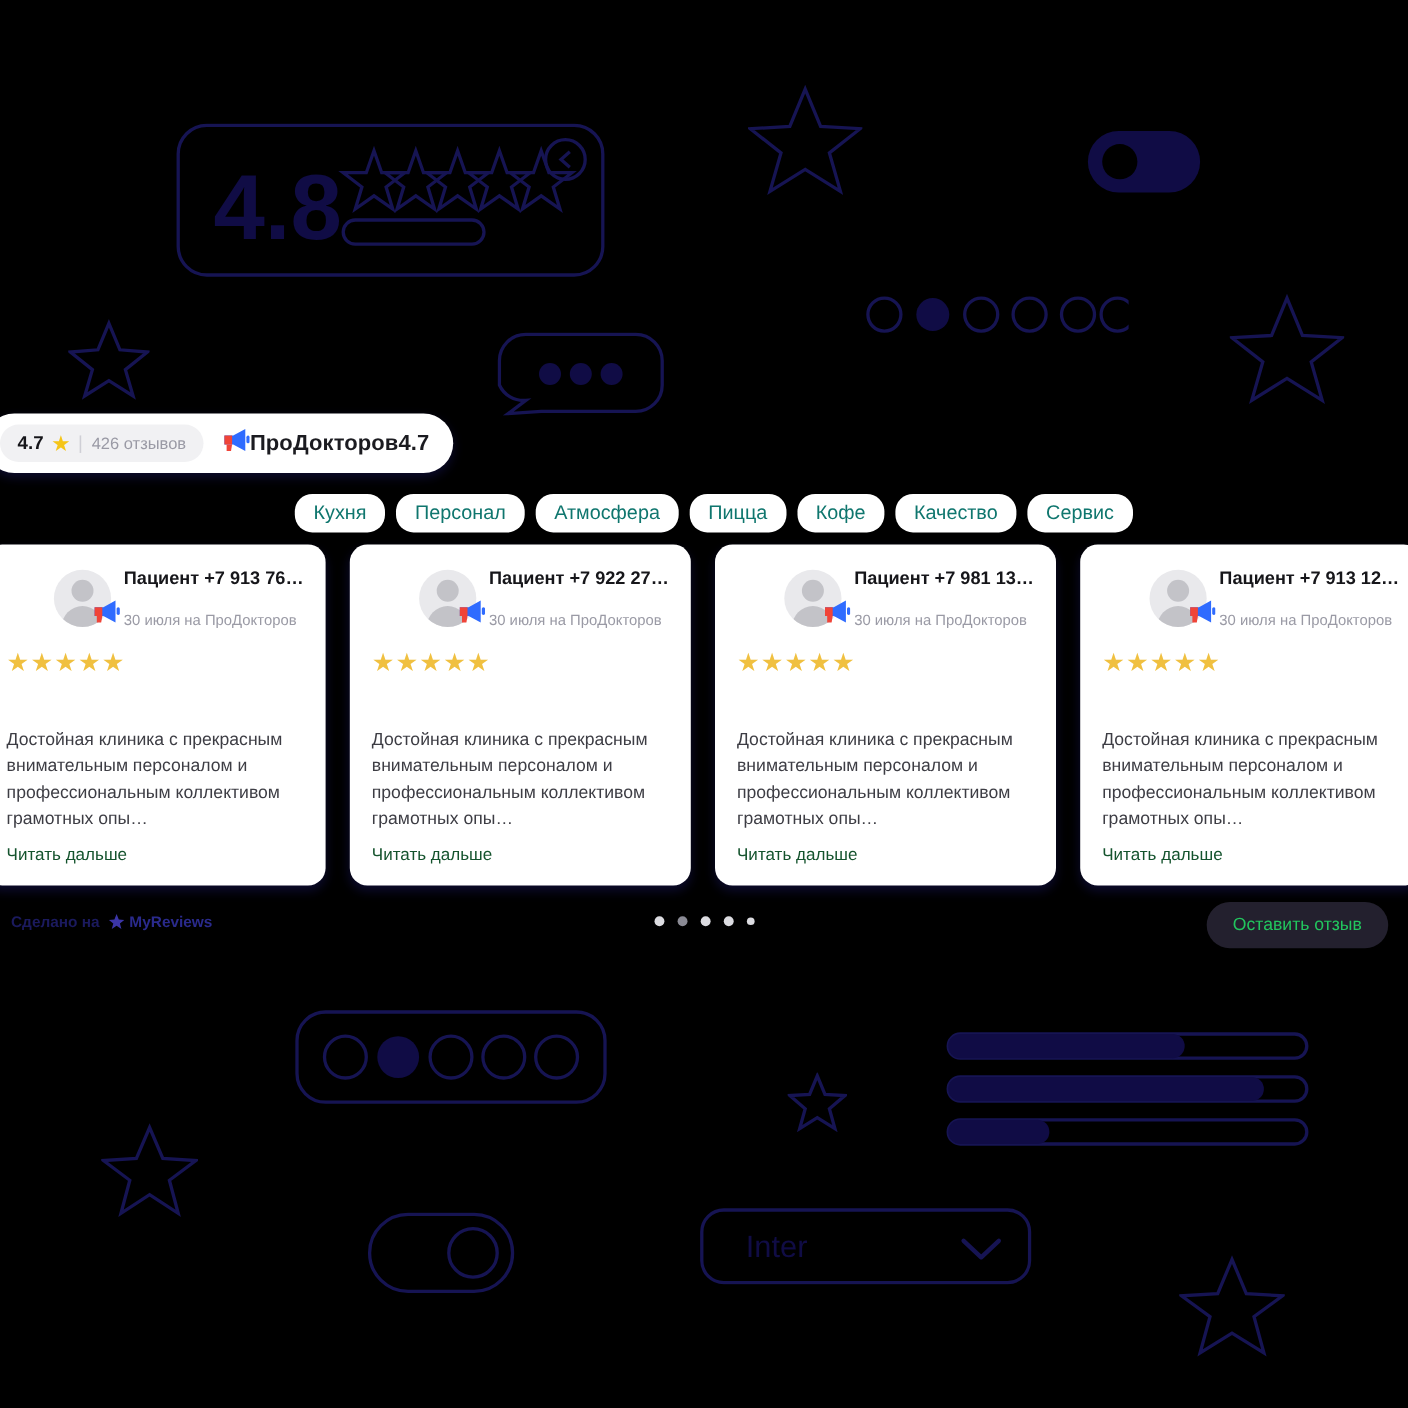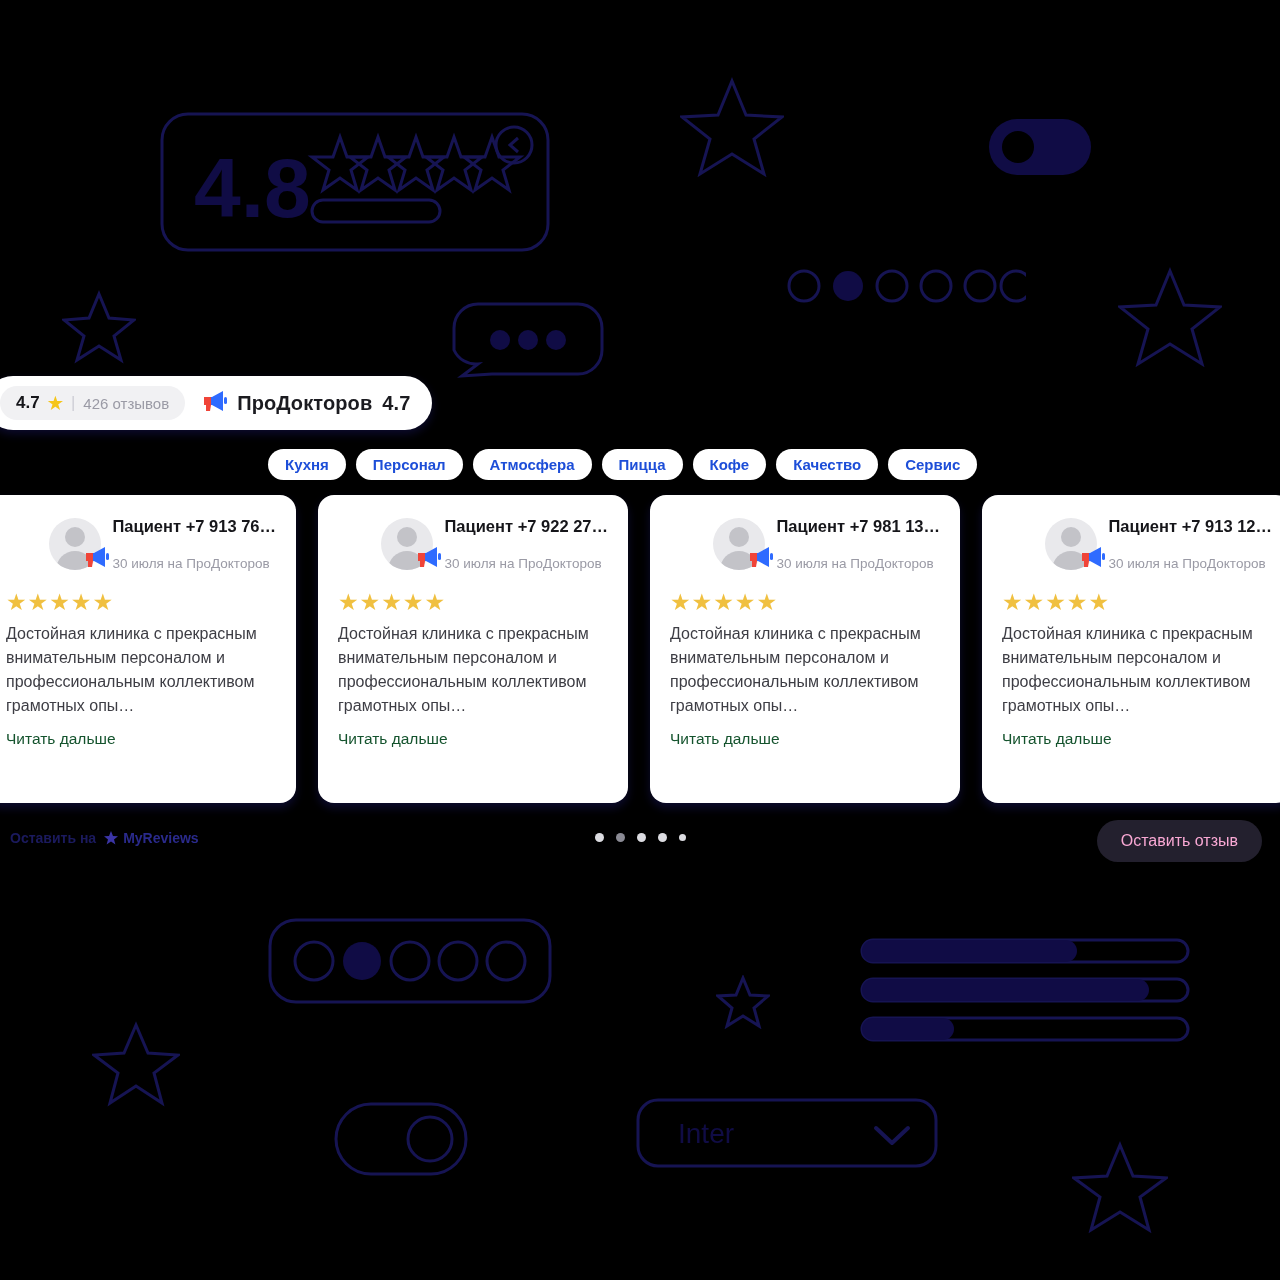--- a/index.html
+++ b/index.html
@@ -41,34 +41,34 @@
     box-shadow: 0 4px 10px rgba(22,20,83,.55);
   }
   .badge-score {
     background: #f1f1f3; border-radius: 22px;
     padding: 7px 16px; display: flex; align-items: center; gap: 8px;
     font-size: 17px; font-weight: 700; color: #16161a;
   }
   .badge-star { color: #f5c518; font-size: 17px; line-height: 1; }
   .badge-sep { color: #cfcfd6; font-weight: 400; }
   .badge-count { color: #9a9aa5; font-size: 15px; font-weight: 400; }
-  .badge-brand { display: flex; align-items: center; gap: 10px;
+  .badge-brand { display: flex; align-items: center; 
     font-size: 20px; font-weight: 600; color: #1b1b20; letter-spacing: .1px; }
 
   
   .mega { position: relative; display: inline-block; }
 
   .tags {
     position: absolute; left: 268px; top: 449px;
     display: flex; gap: 10px; align-items: center;
   }
   .tag {
-    background: #ffffff; color: #1d4ed8;
+    background: #ffffff; color: #0f766e;
     border-radius: 16px; padding: 7px 17px;
-    font-size: 15px; white-space: nowrap; font-weight: bold;
+    font-size: 18px; white-space: nowrap;
   }
 
   .cards {
     position: absolute; left: -14px; top: 495px;
     display: flex; gap: 22px;
   }
   .card {
     width: 310px; min-height: 308px;
     background: #ffffff; border-radius: 16px;
     padding: 22px 20px 18px 20px;
@@ -90,41 +90,41 @@
     width: 38px; height: 26px; border-radius: 19px 19px 0 0; background: #c3c3c8;
   }
   .avatar-badge { position: absolute; right: -8px; bottom: -2px; }
   .head-text { min-width: 0; }
   .who {
     font-size: 16.5px; font-weight: 600; color: #16161a;
     white-space: nowrap; overflow: hidden; text-overflow: ellipsis;
   }
   .when { font-size: 13.5px; color: #9a9aa5; margin-top: 20px; white-space: nowrap; }
   .stars { color: #f0c040; font-size: 23px; letter-spacing: 1px; margin: 20px 0 8px; line-height: 1; }
-  .body { font-size: 16px; line-height: 24px; color: #3d3d44; }
+  .body { font-size: 16px; line-height: 24px; color: #3d3d44; margin-top: 39px; }
   .more { font-size: 15.5px; color: #14532d; margin-top: 12px; cursor: pointer; }
 
   .made {
     position: absolute; left: 10px; top: 830px;
     display: flex; align-items: center; gap: 7px;
     font-size: 14px; font-weight: 700; color: #1b1a5e;
   }
   .made-logo { display: flex; align-items: center; gap: 4px; color: #2a2a8c; font-weight: 700; }
 
   .pager {
     position: absolute; left: 0; right: 0; top: 833px;
     display: flex; justify-content: center; align-items: center; gap: 12px;
   }
   .pdot { width: 9px; height: 9px; border-radius: 50%; background: #dcdce1; }
   .pdot.active { background: #8b8b95; }
   .pdot.small { width: 7px; height: 7px; }
 
   .cta {
     position: absolute; right: 18px; top: 820px;
-    background: #23202e; color: #f9a8d4;
+    background: #23202e; color: #22c55e;
     border: none; border-radius: 22px;
     padding: 12px 24px; font-size: 16px;
     font-family: "Liberation Sans", sans-serif;
     cursor: pointer;
   }
 </style>
 </head>
 <body>
 
 <div class="stage">
@@ -346,21 +346,21 @@
         </div>
       </div>
       <div class="stars">★★★★★</div>
       <div class="body">Достойная клиника с прекрасным внимательным персоналом и профессиональным коллективом грамотных опы…</div>
       <div class="more">Читать дальше</div>
     </div>
 
   </div>
 
   <div class="made">
-    <span>Оставить на</span>
+    <span>Сделано на</span>
     <span class="made-logo">
       <svg width="16" height="16" viewBox="0 0 16 16">
         <polygon points="8,1 10,6 15,6.3 11,9.5 12.4,14.5 8,11.6 3.6,14.5 5,9.5 1,6.3 6,6" fill="#3b35a6"></polygon>
       </svg>
       <span>MyReviews</span>
     </span>
   </div>
 
   <div class="pager">
     <span class="pdot"></span>

